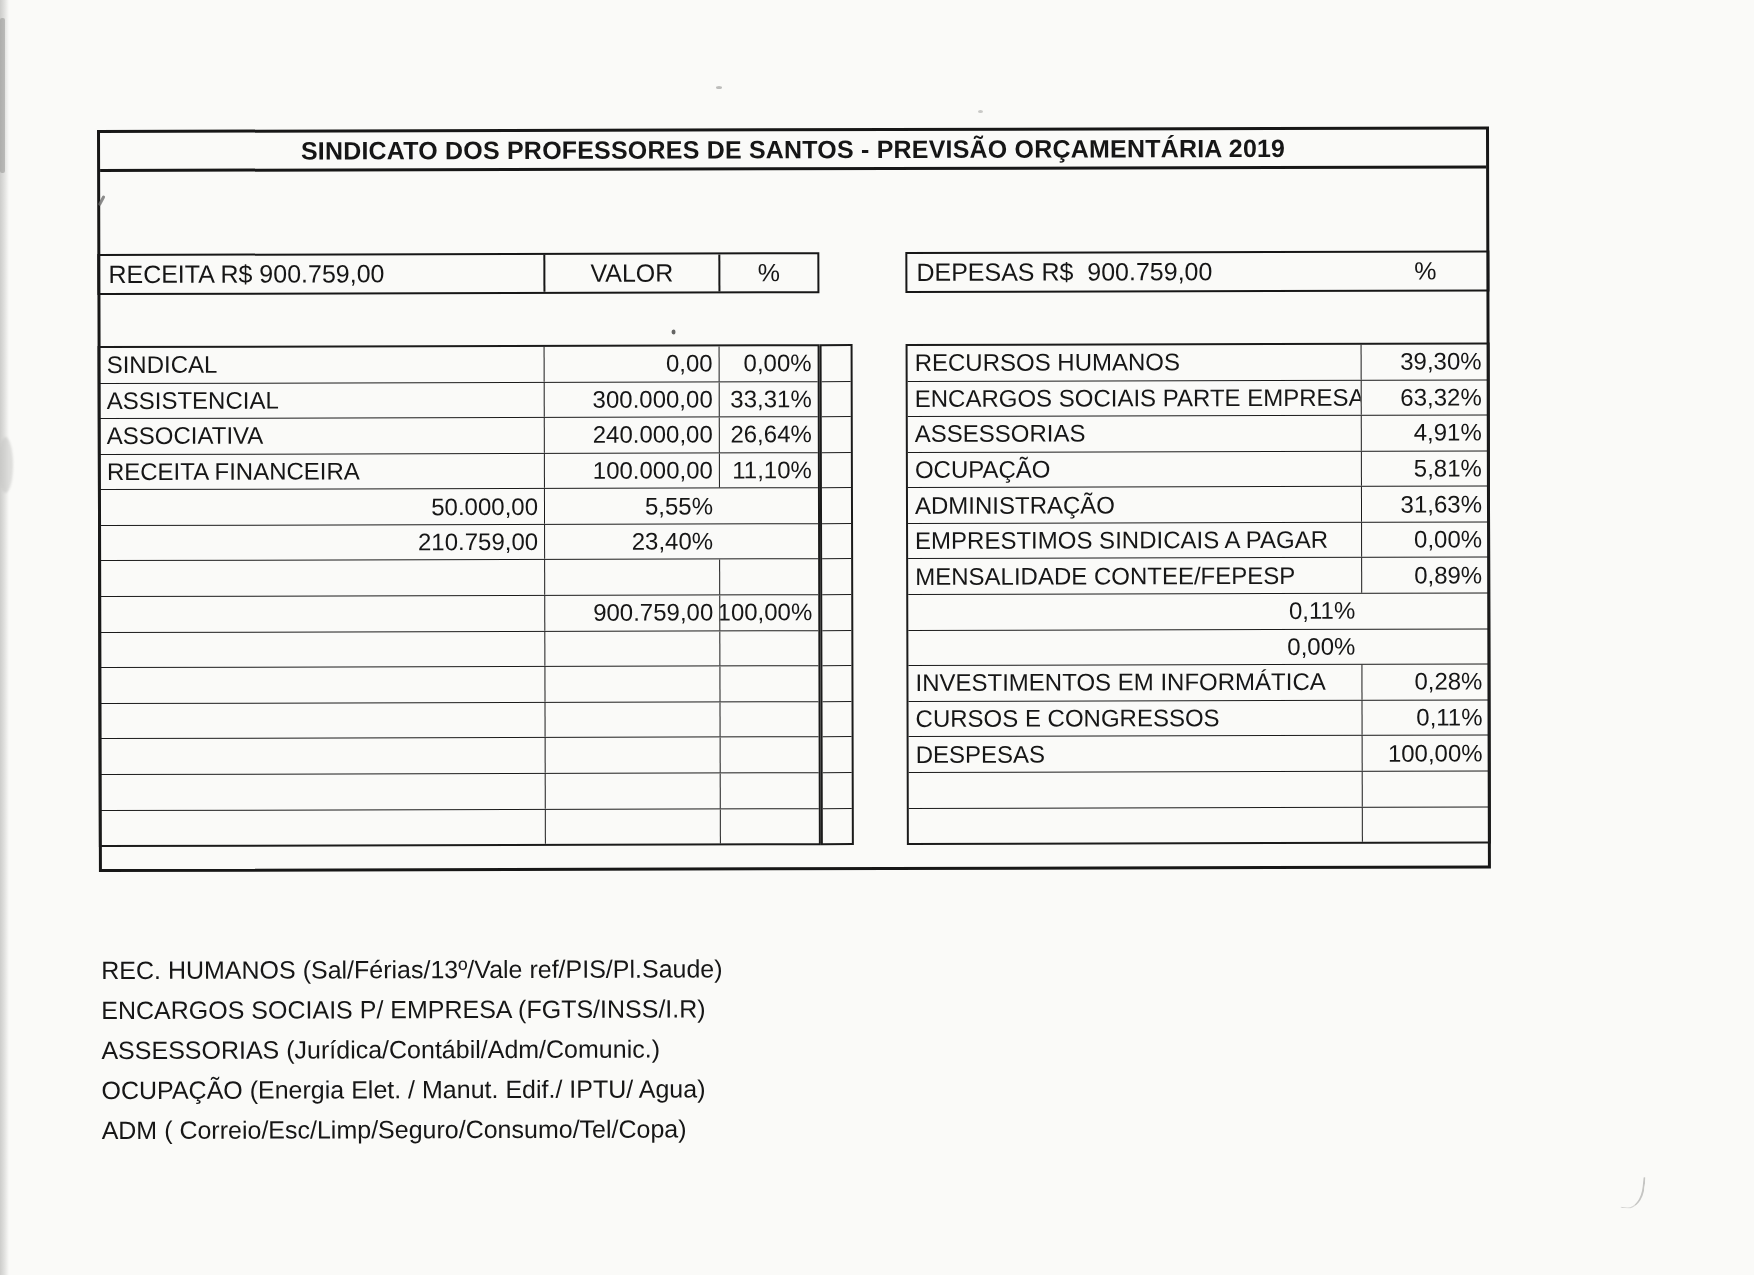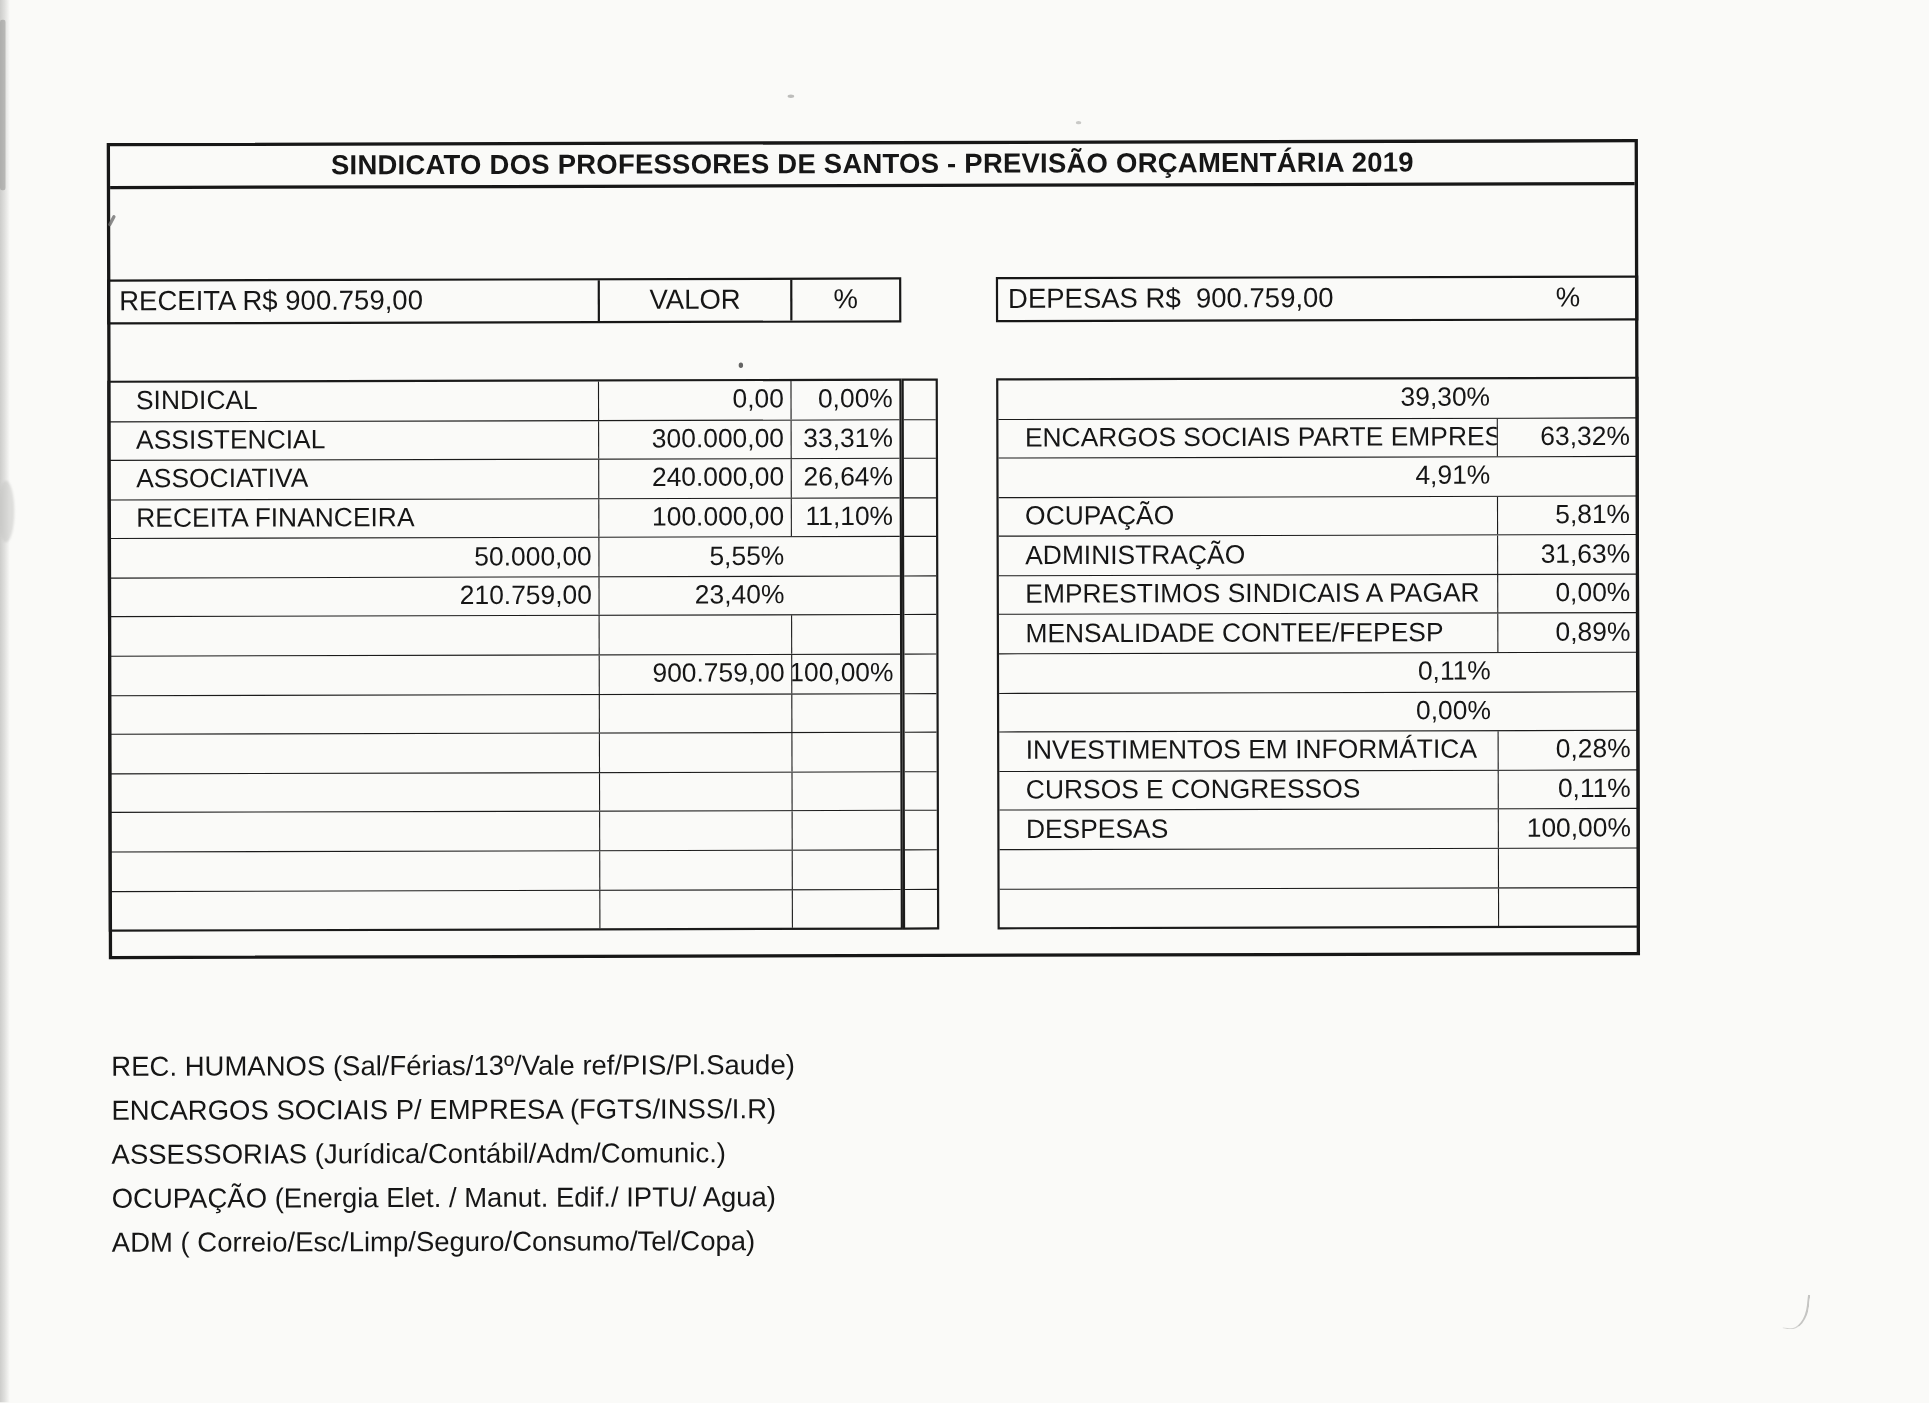--- a/index.html
+++ b/index.html
@@ -37,21 +37,21 @@
   #recBody{left:98px;top:344px;width:722px;height:501px}
   #midCol{left:820px;top:344px;width:33px;height:501px}
   #desBody{left:906px;top:344px;width:584px;height:501px}
   .trow{flex:1 1 0;display:grid;min-height:0}
   #recBody .trow{grid-template-columns:444px 175px 1fr}
   #desBody .trow{grid-template-columns:453px 1fr}
   #midCol .trow{grid-template-columns:1fr}
   .trow + .trow{border-top:1.7px solid #1b1b1b}
   .tcell{display:flex;align-items:center;font-size:24px;white-space:nowrap;overflow:hidden;min-width:0}
   .tcell + .tcell{border-left:1.7px solid #1b1b1b}
-  .tcell.lbl{padding-left:24px}
+  .tcell.lbl{padding-left:7px}
   .tcell.num{justify-content:flex-end;padding-right:6px}
 
   
   #notes{left:100px;top:948px;font-size:25px;line-height:40px}
   .note{white-space:pre}
 
   
   #edge{left:0;top:0;width:9px;height:1275px;opacity:.55;
     background:linear-gradient(90deg,#a8a8a6 0%,#c9c9c7 45%,rgba(250,250,248,0) 100%)}
   #edge2{left:0;top:18px;width:5px;height:155px;background:#8f8f8d;opacity:.5;border-radius:2px}
@@ -223,29 +223,31 @@
       </div>
 
       <div class="trow">
         <div class="tcell"></div>
       </div>
     </div>
 
   <div class="tbody" id="desBody">
 
       <div class="trow">
+        <div class="tcell lbl">RECURSOS HUMANOS</div>
         <div class="tcell num">39,30%</div>
       </div>
 
       <div class="trow">
         <div class="tcell lbl">ENCARGOS SOCIAIS PARTE EMPRESA</div>
         <div class="tcell num">63,32%</div>
       </div>
 
       <div class="trow">
+        <div class="tcell lbl">ASSESSORIAS</div>
         <div class="tcell num">4,91%</div>
       </div>
 
       <div class="trow">
         <div class="tcell lbl">OCUPAÇÃO</div>
         <div class="tcell num">5,81%</div>
       </div>
 
       <div class="trow">
         <div class="tcell lbl">ADMINISTRAÇÃO</div>

